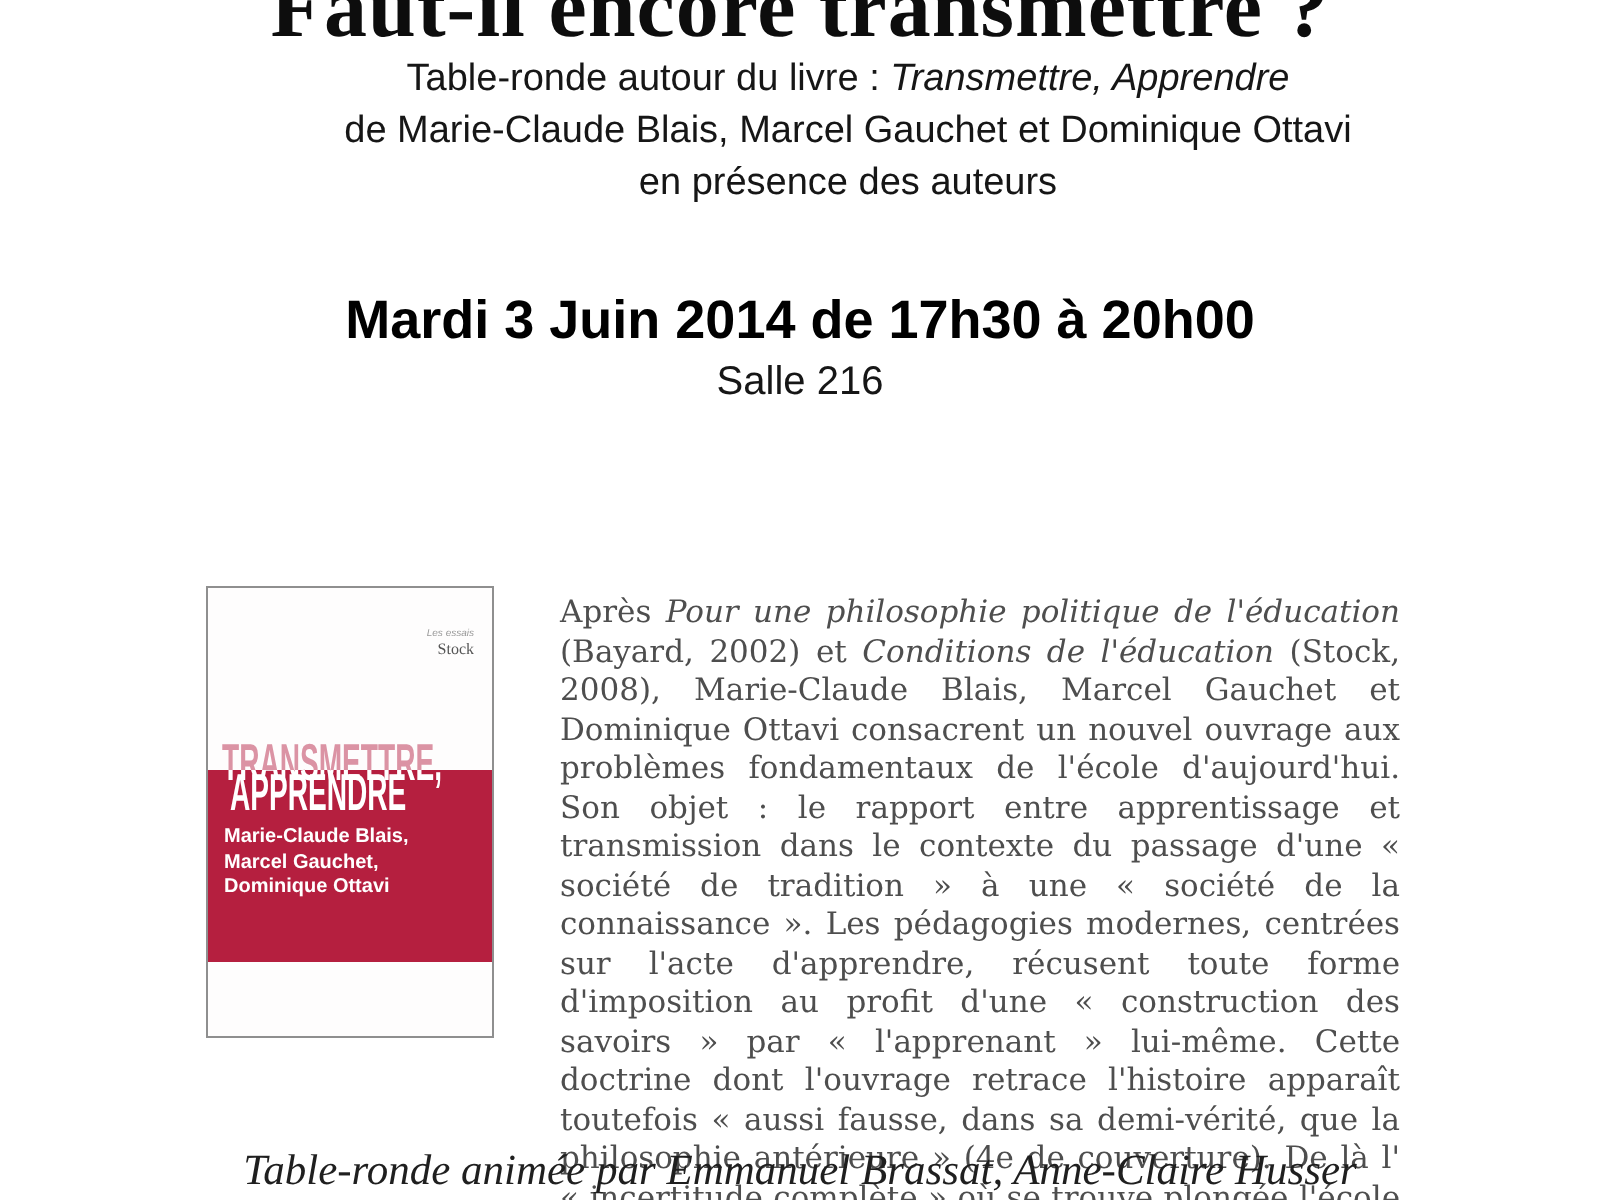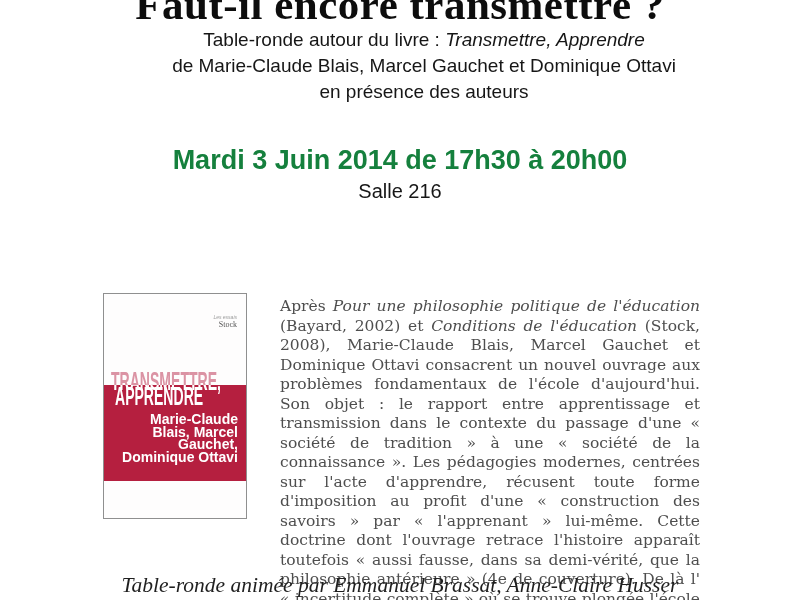--- a/index.html
+++ b/index.html
@@ -28,21 +28,21 @@
     position: absolute; top: 27px; left: 0; width: 100%;
     text-align: center;
     font-size: 19px; line-height: 26px; color: #161616; padding-left: 48px;
   }
   .subtitle i { font-style: italic; }
 
   
   .event-datetime {
     position: absolute; top: 144px; left: 0; width: 100%;
     text-align: center;
-    font-weight: bold; font-size: 27px; line-height: 32px; color: #15803d;
+    font-weight: bold; font-size: 27px; line-height: 32px; color: #000000;
   }
   .event-venue {
     position: absolute; top: 179px; left: 0; width: 100%;
     text-align: center;
     font-size: 20px; line-height: 25px; color: #161616;
   }
 
   
   .cover {
     position: absolute; left: 103px; top: 293px;
@@ -69,22 +69,22 @@
     white-space: nowrap;
     transform: scaleX(0.54); transform-origin: 0 0;
     letter-spacing: 0;
   }
   .ct1 { top: 74px; }
   .ct1-pink { color: var(--pink, #db93a4); clip-path: inset(0 0 calc(100% - 17px) 0); }
   .ct1-white { color: #ffffff; clip-path: inset(17px 0 0 0); }
   .ct2 { top: 89px; left: 11px; color: #ffffff; }
   .cover-authors {
     position: absolute; top: 119px; right: 8px; left: 8px;
-    text-align: right; color: #ffffff;
-    font-weight: bold; font-size: 14px; line-height: 12.5px;
+    text-align: left; color: #ffffff;
+    font-weight: bold; font-size: 10px; line-height: 12.5px;
   }
 
   
   .description {
     position: absolute; left: 280px; top: 297px; width: 420px;
     font-family: "DejaVu Serif", serif;
     font-size: 15.5px; line-height: 19.5px;
     text-align: justify; color: #4e4e4e;
   }
   .description i { font-style: italic; margin-top: 36px; }

